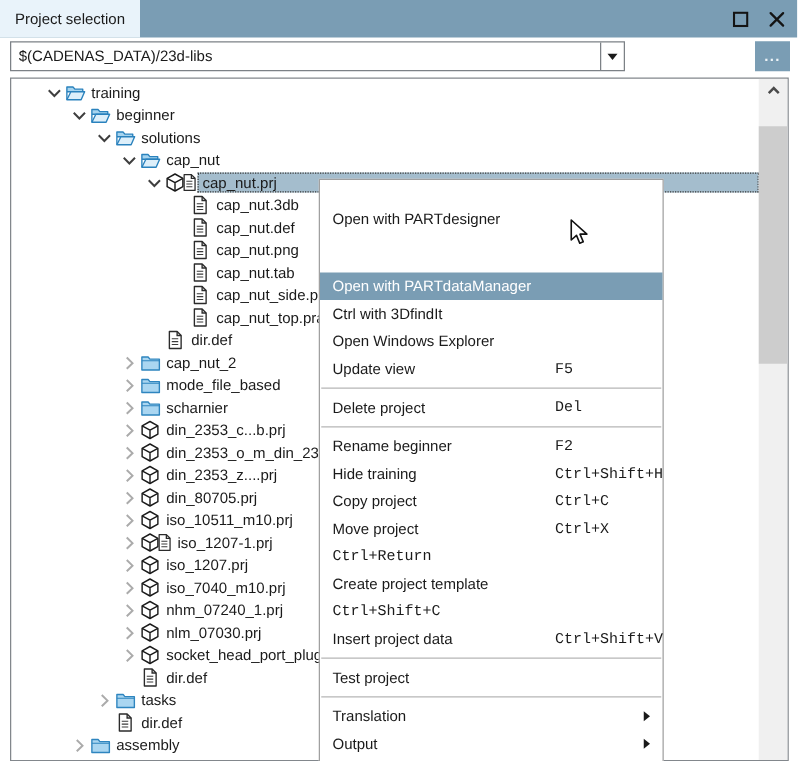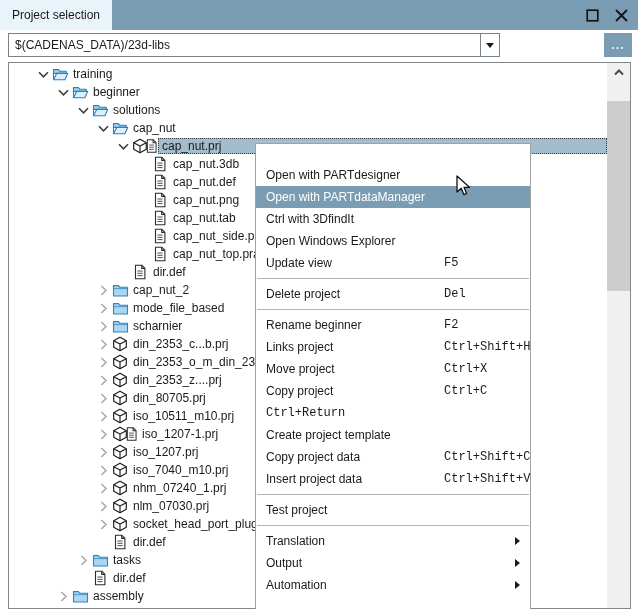--- a/index.html
+++ b/index.html
@@ -40,21 +40,21 @@
   .scrollbar{position:absolute;right:0;top:0;bottom:0;width:23px;background:var(--scroll-track);}
   .scroll-up{height:17px;display:flex;align-items:center;justify-content:center;}
   .scroll-thumb{position:absolute;left:0;right:0;top:38px;height:190px;background:var(--scroll-thumb);}
 
   
   .context-menu{position:absolute;left:255px;top:143px;width:276px;background:#fff;border:1px solid #a0a0a0;
                 box-sizing:border-box;padding:20px 0;z-index:10;}
   .menu-item{height:22px;display:flex;align-items:center;padding:0 10px;}
   .mi-label{width:178px;flex:none;white-space:nowrap;}
   .mi-shortcut{flex:1;white-space:nowrap;font-family:Liberation Mono, monospace;}
-  .menu-item.highlighted{background:var(--menu-highlight);color:#fff;}
+  .menu-item.highlighted{background:var(--menu-highlight);color:#fff;margin-top:32px;}
   .menu-separator{height:1px;background:#b6b6b6;margin:4px 1px;}
   .mi-arrow{width:0;height:0;flex:none;border-top:4px solid transparent;border-bottom:4px solid transparent;border-left:5px solid #1a1a1a;}
 
   .cursor{position:absolute;left:456px;top:175px;z-index:20;}
 </style>
 </head>
 <body>
 
 <div class="window">
 
@@ -573,40 +573,39 @@
       <div class="menu-item">
         <span class="mi-label">Delete project</span>
         <span class="mi-shortcut">Del</span>
       </div>
       <div class="menu-separator"></div>
       <div class="menu-item">
         <span class="mi-label">Rename beginner</span>
         <span class="mi-shortcut">F2</span>
       </div>
       <div class="menu-item">
-        <span class="mi-label">Links project</span>
+        <span class="mi-label">Hide training</span>
         <span class="mi-shortcut">Ctrl+Shift+H</span>
+      </div>
+      <div class="menu-item">
+        <span class="mi-label">Copy project</span>
+        <span class="mi-shortcut">Ctrl+C</span>
       </div>
       <div class="menu-item">
         <span class="mi-label">Move project</span>
         <span class="mi-shortcut">Ctrl+X</span>
       </div>
       <div class="menu-item">
-        <span class="mi-label">Copy project</span>
-        <span class="mi-shortcut">Ctrl+C</span>
-      </div>
-      <div class="menu-item">
         <span class="mi-shortcut">Ctrl+Return</span>
       </div>
       <div class="menu-item">
         <span class="mi-label">Create project template</span>
         <span class="mi-shortcut"></span>
       </div>
       <div class="menu-item">
-        <span class="mi-label">Copy project data</span>
         <span class="mi-shortcut">Ctrl+Shift+C</span>
       </div>
       <div class="menu-item">
         <span class="mi-label">Insert project data</span>
         <span class="mi-shortcut">Ctrl+Shift+V</span>
       </div>
       <div class="menu-separator"></div>
       <div class="menu-item">
         <span class="mi-label">Test project</span>
         <span class="mi-shortcut"></span>

